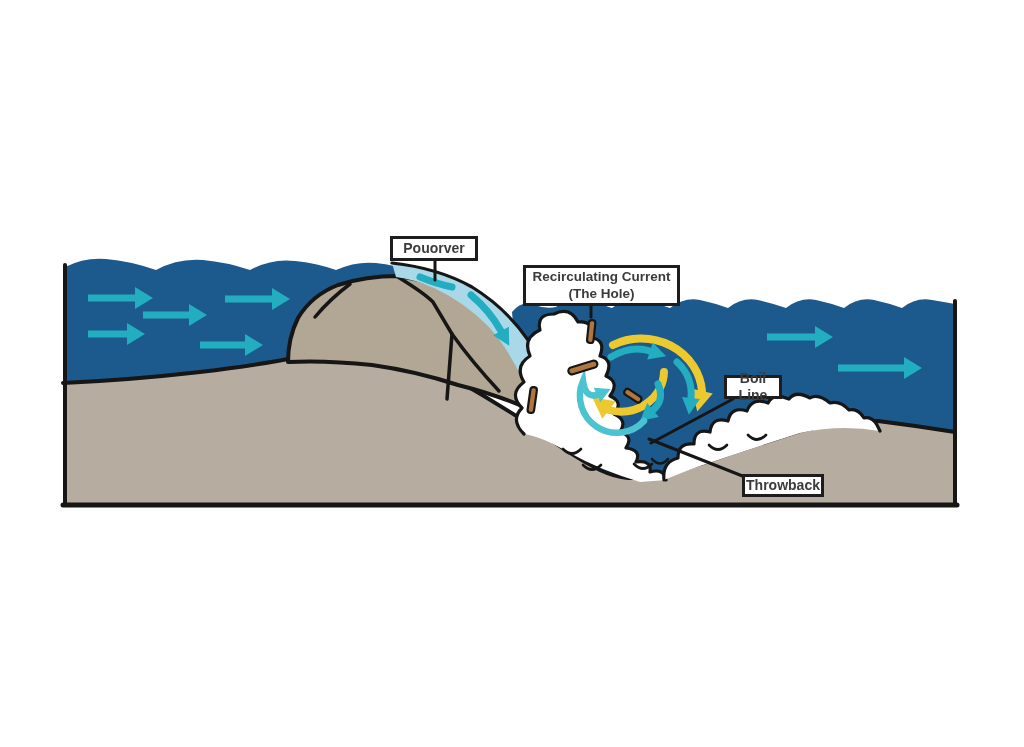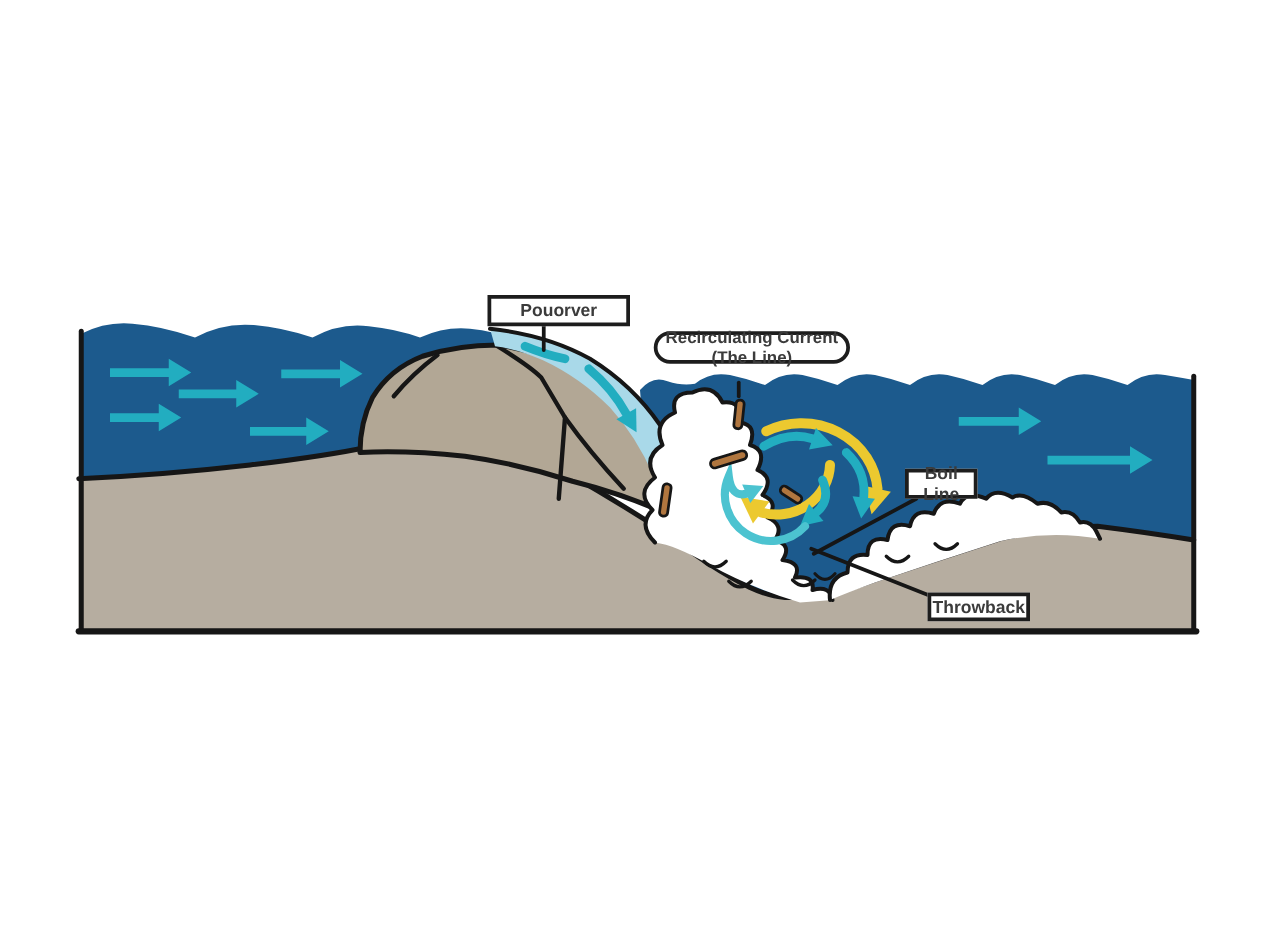--- a/index.html
+++ b/index.html
@@ -144,28 +144,28 @@
     <rect class="stick" x="568" y="364" width="30" height="7" rx="3.5" transform="rotate(-17 583 368)"></rect>
     <rect class="stick" x="623" y="392" width="19" height="6.5" rx="3" transform="rotate(33 632 396)"></rect>
     <rect class="stick" x="529" y="387" width="6.5" height="26" rx="3" transform="rotate(8 532 400)"></rect>
 
     <path class="ptr" d="M 435,261 L 435,280"></path>
     <path class="ptr" d="M 591,306 L 591,317"></path>
     <path class="ptr" d="M 733,399 L 651,443"></path>
     <path class="ptr" d="M 745,477 L 649,439"></path>
   </svg>
 
-  <div class="label-box" style="left:390px;top:236px;width:114px;height:25px;">
+  <div class="label-box" style="left:390px;top:236px;width:88px;height:25px;">
     <span>Pouorver</span>
   </div>
 
-  <div class="label-box small-text" style="left:523px;top:265px;width:157px;height:26px;border-radius:16px;">
+  <div class="label-box small-text" style="left:523px;top:265px;width:157px;height:41px;">
     <span>
       <span>Recirculating Current</span><br>
-      <span>(The Line)</span>
+      <span>(The Hole)</span>
     </span>
   </div>
 
   <div class="label-box" style="left:724px;top:375px;width:58px;height:24px;">
     <span>Boil Line</span>
   </div>
 
   <div class="label-box" style="left:742px;top:474px;width:82px;height:23px;">
     <span>Throwback</span>
   </div>

